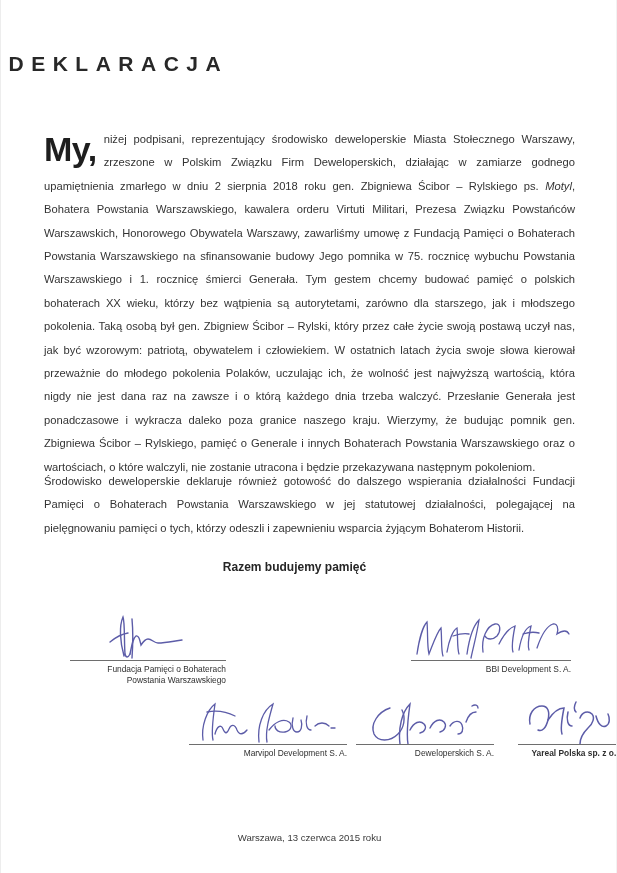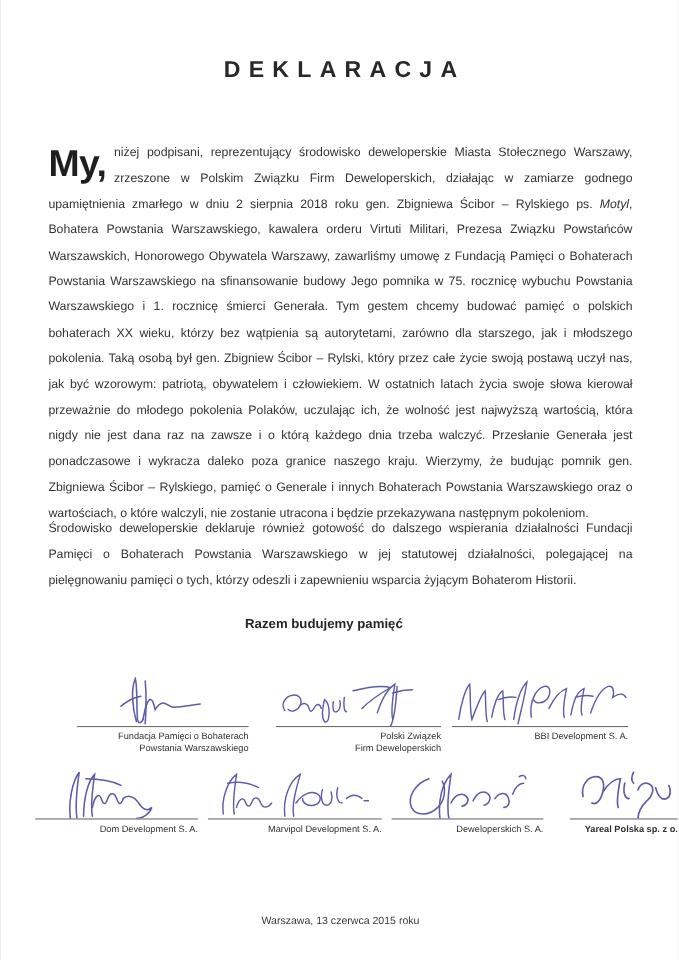--- a/index.html
+++ b/index.html
@@ -19,21 +19,21 @@
     border-left: 1px solid #ededed;
     border-right: 1px solid #f2f2f2;
   }
 
   
   .doc-title {
     position: absolute;
     top: 52px;
     left: 0;
     width: 617px;
-    text-align: center;
+    text-align: left;
     font-size: 21px;
     font-weight: bold;
     letter-spacing: 7.5px;
     color: #282828;
     text-indent: 7.5px;
   }
 
   
   .body-block {
     position: absolute;
@@ -154,70 +154,39 @@
           <path d="M60 40 C62 30 63 24 66 22 C69 21 70 27 71 31 C73 28 75 25 78 25 C82 25 84 29 88 29 C96 29 104 27 112 26"></path>
           <path d="M40 28 C46 23 52 20 58 19"></path>
           <path d="M62 5 C63 16 63 30 62 44"></path>
         </g>
       </svg>
       <div class="sig-rule"></div>
       <div class="sig-label">Fundacja Pamięci o Bohaterach
 Powstania Warszawskiego</div>
     </div>
 
-    <div class="sig-block sig-r1c2">
-      <svg class="sig-ink" viewBox="0 0 150 46">
-        <g fill="none" stroke="#5c5ca8" stroke-width="1.3" stroke-linecap="round">
-          <path d="M8 32 C4 26 8 19 15 18 C21 17 24 22 22 27 C20 32 14 34 11 31"></path>
-          <path d="M22 27 C26 24 29 26 30 30 C31 34 33 33 35 29 C37 25 40 26 41 30"></path>
-          <path d="M44 22 C42 30 41 38 44 42 C47 44 49 38 48 30 C47 24 44 22 44 22"></path>
-          <path d="M52 24 C51 30 52 34 55 33 C58 32 59 27 58 23"></path>
-          <path d="M62 20 C61 28 62 33 64 33"></path>
-          <path d="M70 14 C82 11 96 9 104 11 C94 17 84 24 78 30"></path>
-          <path d="M92 34 C96 22 102 12 108 8 C106 20 104 32 106 40"></path>
-          <path d="M106 16 C112 14 118 13 124 13"></path>
-          <path d="M110 10 C109 24 108 40 104 46"></path>
-        </g>
-      </svg>
-      <div class="sig-rule"></div>
-      <div class="sig-label">Polski Związek
-Firm Deweloperskich</div>
-    </div>
 
     <div class="sig-block sig-r1c3">
       <svg class="sig-ink" viewBox="0 0 160 46">
         <g fill="none" stroke="#5c5ca8" stroke-width="1.3" stroke-linecap="round">
           <path d="M6 40 C8 26 12 12 16 8 C17 20 16 32 18 40 C22 30 26 18 30 14 C31 26 30 36 32 42"></path>
           <path d="M36 38 C38 26 42 16 46 14 C47 24 46 34 48 40"></path>
           <path d="M42 22 C48 20 54 19 58 20"></path>
           <path d="M56 40 C58 26 62 12 68 6 C66 20 62 34 60 44"></path>
           <path d="M72 38 C70 24 76 12 84 10 C90 9 90 17 86 22 C82 26 76 26 74 22"></path>
           <path d="M88 30 C92 22 98 14 104 12 C102 22 100 32 102 38"></path>
           <path d="M108 36 C110 24 114 14 120 12 C118 22 116 30 118 36"></path>
           <path d="M112 20 C118 18 124 18 128 19"></path>
           <path d="M126 34 C130 22 136 12 142 10 C146 9 148 14 146 20 C152 16 156 16 158 20"></path>
         </g>
       </svg>
       <div class="sig-rule"></div>
       <div class="sig-label">BBI Development S. A.</div>
     </div>
 
-    <div class="sig-block sig-r2c1">
-      <svg class="sig-ink" viewBox="0 0 148 46">
-        <g fill="none" stroke="#5c5ca8" stroke-width="1.4" stroke-linecap="round">
-          <path d="M32 46 C30 30 34 12 40 4 C38 18 36 34 38 46"></path>
-          <path d="M44 44 C44 28 48 12 54 6 C52 20 50 34 52 44"></path>
-          <path d="M52 36 C54 26 58 22 60 28 C62 34 64 34 66 28 C68 22 72 22 74 28 C76 34 78 34 80 28"></path>
-          <path d="M80 28 C84 24 90 26 94 32 C98 38 102 40 106 36 C104 42 98 46 92 46"></path>
-          <path d="M46 10 C58 10 70 12 78 16"></path>
-        </g>
-      </svg>
-      <div class="sig-rule"></div>
-      <div class="sig-label">Dom Development S. A.</div>
-    </div>
 
     <div class="sig-block sig-r2c2">
       <svg class="sig-ink" viewBox="0 0 158 46">
         <g fill="none" stroke="#5c5ca8" stroke-width="1.3" stroke-linecap="round">
           <path d="M14 42 C12 28 18 12 26 6 C24 20 22 34 24 42"></path>
           <path d="M26 36 C28 28 32 26 34 31 C36 36 38 36 40 31 C42 26 46 26 48 32 C50 37 54 37 58 32"></path>
           <path d="M18 14 C28 12 38 14 46 18"></path>
           <path d="M70 44 C68 28 74 12 84 6 C80 20 76 34 78 44"></path>
           <path d="M80 32 C86 24 94 20 100 24 C104 27 102 33 96 34 C90 35 86 32 86 28"></path>
           <path d="M104 20 C102 28 104 34 108 34 C112 34 114 28 112 22"></path>

